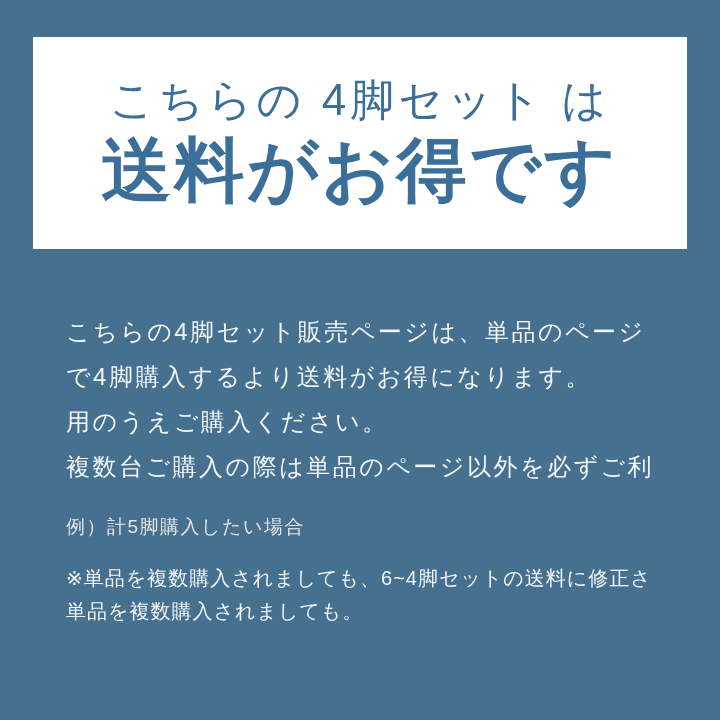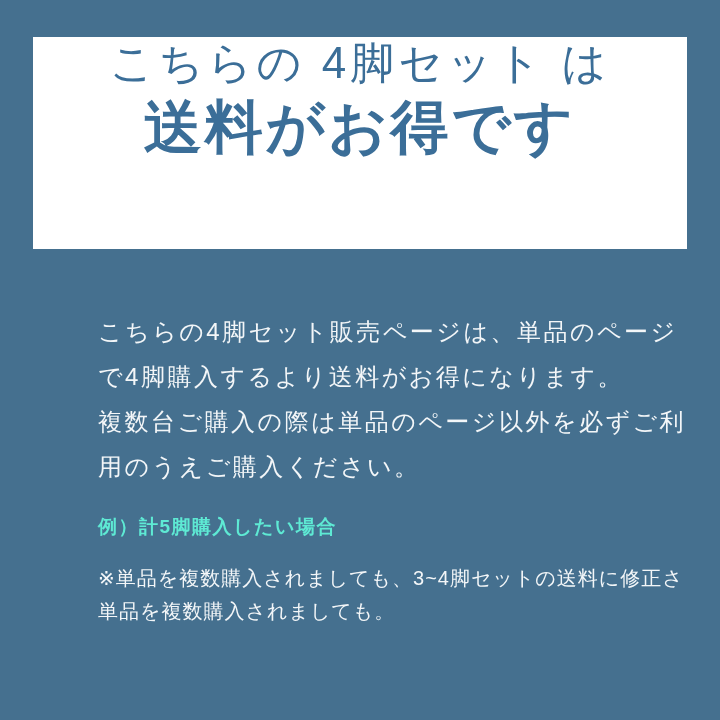--- a/index.html
+++ b/index.html
@@ -19,65 +19,64 @@
   .banner {
     position: absolute;
     left: 33px;
     top: 37px;
     width: 654px;
     height: 212px;
     background: #FFFFFF;
     display: flex;
     flex-direction: column;
     align-items: center;
+    justify-content: center;
   }
   .banner-line1 {
     color: #3B6E98;
     font-size: 44px;
     font-weight: 500;
     letter-spacing: 4px;
     line-height: 1.2;
     white-space: nowrap;
   }
   .banner-line2 {
     color: #3B6E98;
-    font-size: 58px;
+    font-size: 70px;
     font-weight: 700;
     letter-spacing: 3px;
     line-height: 1.2;
     margin-top: 2px;
     white-space: nowrap;
   }
   .content {
     position: absolute;
     left: 66px;
     top: 248px;
     right: 40px;
-    margin-left: 32px;
   }
   .paragraph {
     margin-top: 61px;
   }
   .paragraph .line {
     color: #F3F6F8;
     font-size: 24px;
     letter-spacing: 2.5px;
     line-height: 45px;
     white-space: nowrap;
   }
   .example {
     margin-top: 21px;
   }
   .example .line {
-    color: #5eead4;
+    color: #e5e5e5;
     font-size: 19px;
     letter-spacing: 1.5px;
     line-height: 34px;
     white-space: nowrap;
-    font-weight: bold;
   }
   .note {
     margin-top: 18px;
   }
   .note .line {
     color: #F3F6F8;
     font-size: 20px;
     letter-spacing: 1px;
     line-height: 33px;
     white-space: nowrap;
@@ -91,28 +90,28 @@
   <div class="banner">
     <div class="banner-line1">こちらの 4脚セット は</div>
     <div class="banner-line2">送料がお得です</div>
   </div>
 
   <div class="content">
 
     <div class="paragraph">
       <div class="line">こちらの4脚セット販売ページは、単品のページ</div>
       <div class="line">で4脚購入するより送料がお得になります。</div>
+      <div class="line">用のうえご購入ください。</div>
       <div class="line">複数台ご購入の際は単品のページ以外を必ずご利</div>
-      <div class="line">用のうえご購入ください。</div>
     </div>
 
     <div class="example">
       <div class="line">例）計5脚購入したい場合</div>
     </div>
 
     <div class="note">
-      <div class="line">※単品を複数購入されましても、3~4脚セットの送料に修正さ</div>
+      <div class="line">※単品を複数購入されましても、6~4脚セットの送料に修正さ</div>
       <div class="line">単品を複数購入されましても。</div>
     </div>
 
   </div>
 
 </div>
 
 </body></html>

